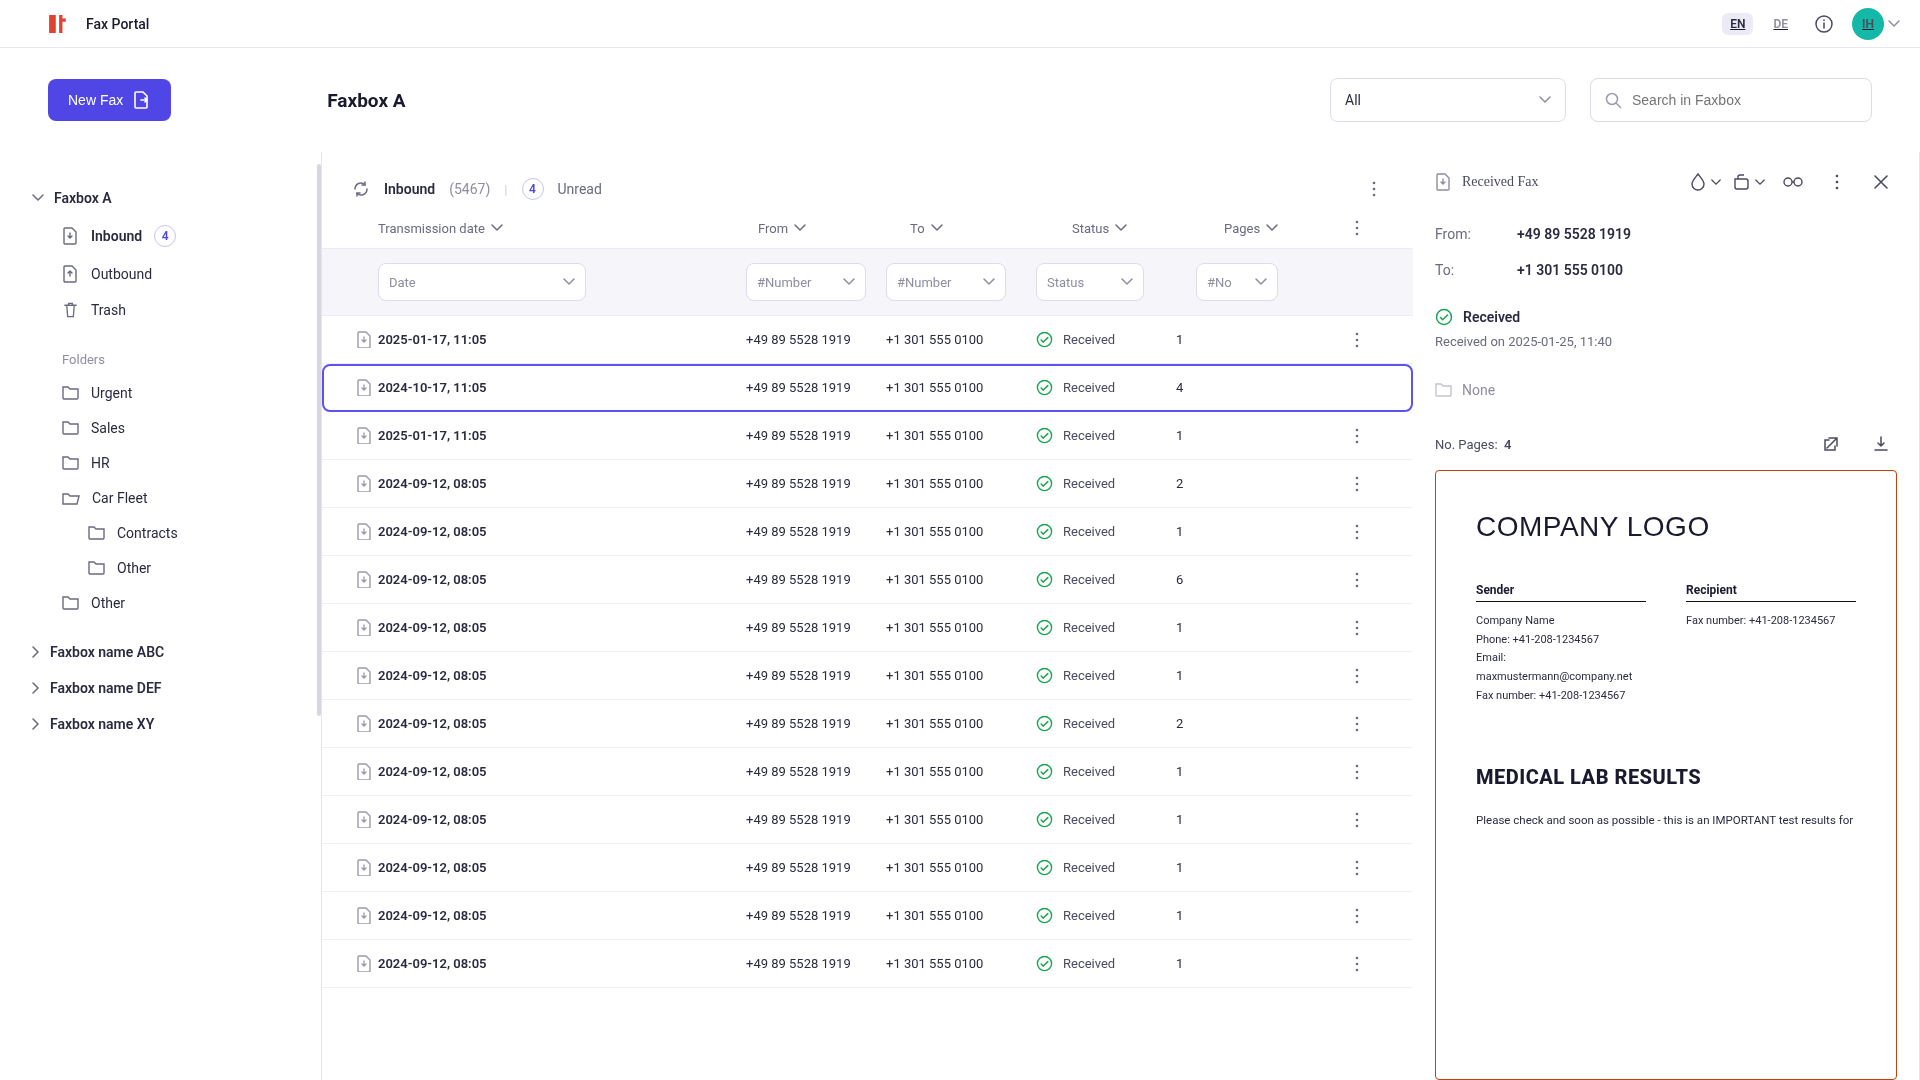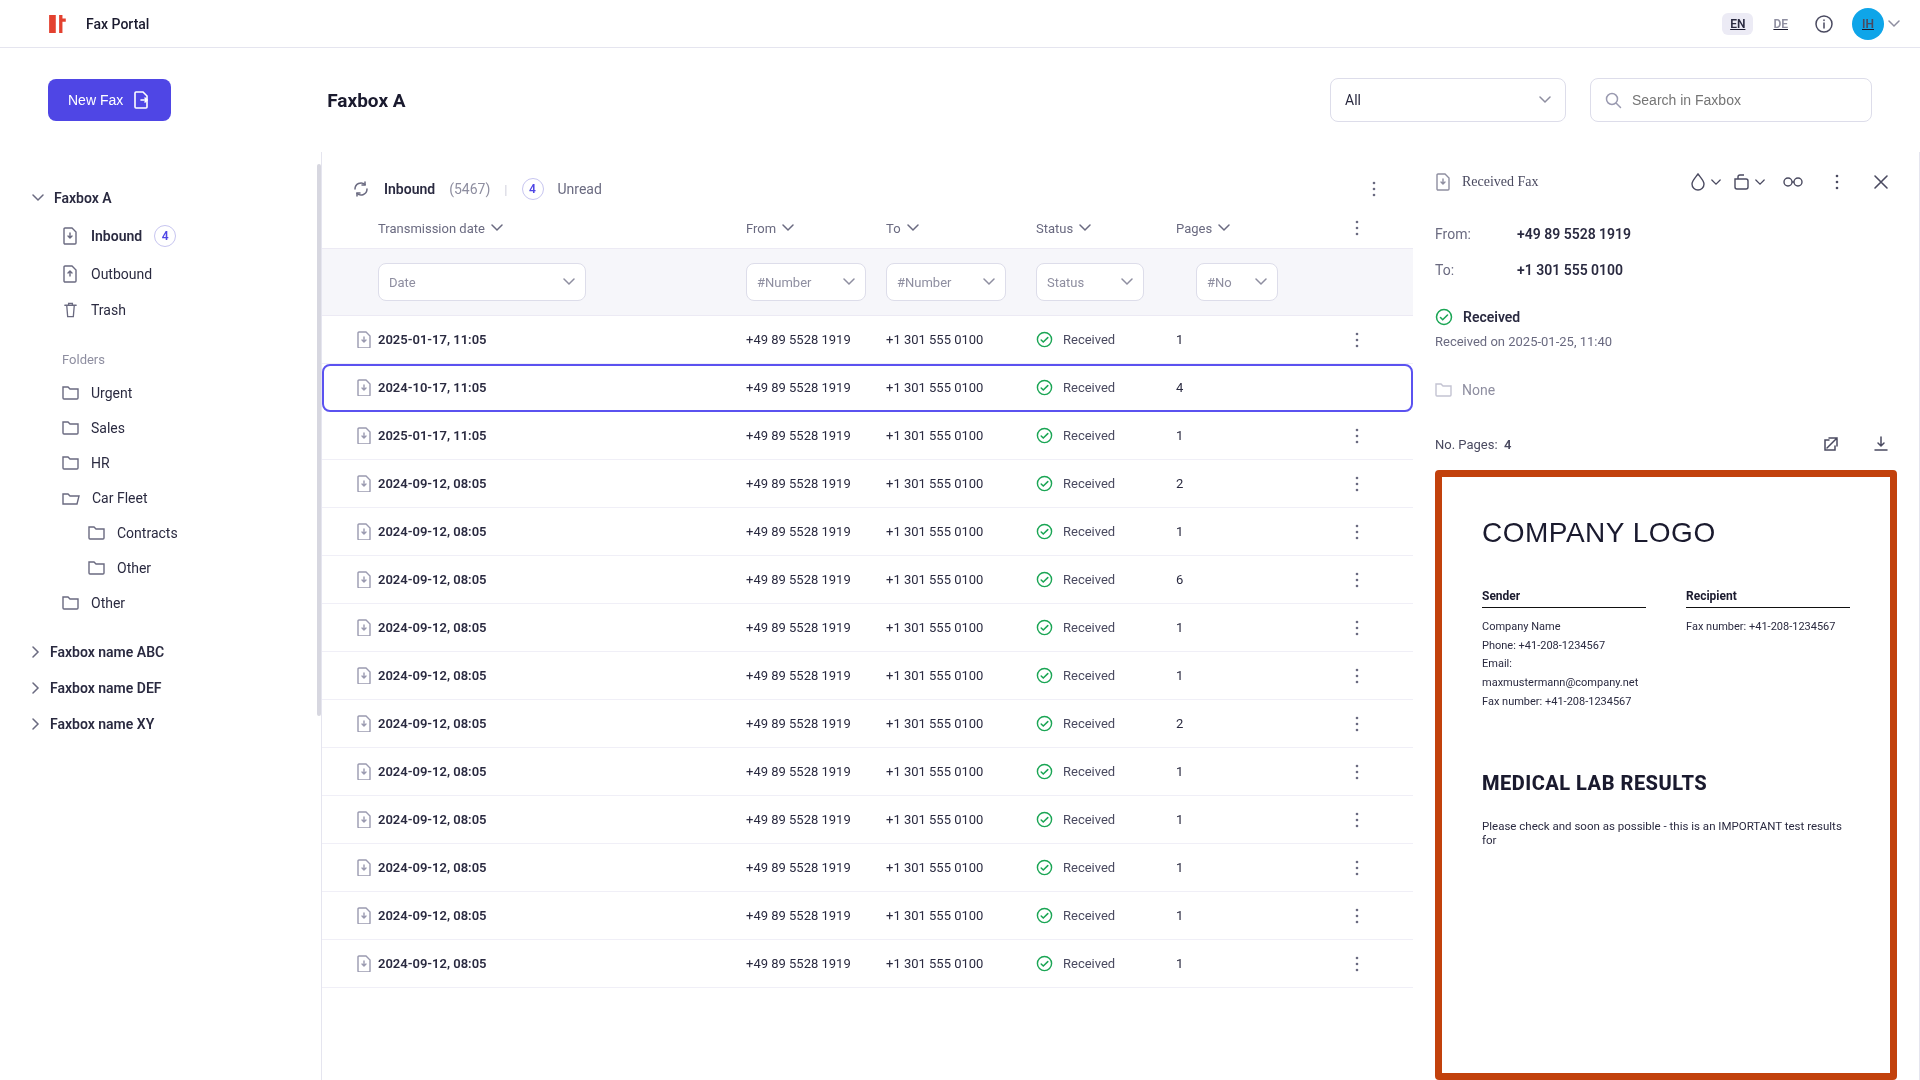--- a/index.html
+++ b/index.html
@@ -8,21 +8,21 @@
 
 
 .topbar { height: 48px; display: flex; align-items: center; padding: 0 20px 0 48px; border-bottom: 1px solid #e5e5ef; justify-content: space-between; }
 .topbar-left { display: flex; align-items: center; gap: 18px; }
 .logo { width: 20px; height: 20px; }
 .app-title { font-size: 14px; font-weight: 500; color: #1a1a2e; }
 .topbar-right { display: flex; align-items: center; gap: 12px; text-decoration: underline; }
 .lang-btn { padding: 4px 8px; font-size: 12px; font-weight: 600; color: #8e8ea0; border-radius: 6px; cursor: pointer; }
 .lang-btn.active { background: #ecebf5; color: #2a2a40; }
 .icon-btn { width: 32px; height: 32px; display: flex; align-items: center; justify-content: center; color: #4a4a60; cursor: pointer; border-radius: 50%; }
-.avatar { width: 32px; height: 32px; border-radius: 50%; background: #0ea5e9; display: flex; align-items: center; justify-content: center; font-size: 12px; font-weight: 600; color: #4a4a60; cursor: pointer; }
+.avatar { width: 32px; height: 32px; border-radius: 50%; background: #14b8a6; display: flex; align-items: center; justify-content: center; font-size: 12px; font-weight: 600; color: #4a4a60; cursor: pointer; }
 .avatar-wrap { display: flex; align-items: center; gap: 4px; cursor: pointer; }
 
 
 .subheader { height: 104px; display: flex; align-items: center; padding: 0 48px; gap: 24px; }
 .new-fax-btn { background: #4f46e5; color: #fff; border: none; border-radius: 8px; padding: 12px 20px; font-size: 14px; font-weight: 500; display: flex; align-items: center; gap: 10px; cursor: pointer; }
 .subheader-spacer { flex: 1; }
 .page-title { font-size: 19px; font-weight: 700; margin-left: 132px; }
 .filter-select { width: 236px; height: 44px; border: 1px solid #ddddea; border-radius: 8px; padding: 0 14px; display: flex; align-items: center; justify-content: space-between; color: #2a2a40; font-size: 14px; cursor: pointer; }
 .search-input { width: 282px; height: 44px; border: 1px solid #ddddea; border-radius: 8px; padding: 0 14px; display: flex; align-items: center; gap: 10px; color: #9a9ab0; }
 .search-input input { border: none; outline: none; font-size: 14px; flex: 1; color: #2a2a40; background: transparent; }
@@ -48,21 +48,21 @@
 
 .list-meta { display: flex; align-items: center; padding: 26px 30px 20px 30px; gap: 14px; color: #2a2a40; }
 .list-meta .icon-btn { width:18px; height:18px; }
 .meta-label { font-weight: 600; font-size: 14px; }
 .meta-count { color: #8e8ea0; font-size: 14px; }
 .meta-sep { color: #d0d0dc; }
 .meta-unread { color: #6a6a80; font-size: 14px; }
 .list-more { margin-left: auto; }
 
 
-.thead { display: flex; align-items: center; padding: 0 30px 12px 56px; font-size: 13px; color: #6a6a80; }
+.thead { display: flex; align-items: center; padding: 0 30px 12px 56px; font-size: 13px; color: #6a6a80; gap: 12px; }
 .thead .col { display: flex; align-items: center; gap: 6px; cursor: pointer; }
 .col-date { width: 368px; }
 .col-from { width: 140px; }
 .col-to   { width: 150px; }
 .col-status { width: 140px; }
 .col-pages { width: 70px; }
 .col-more  { width: 28px; margin-left: auto; }
 
 .filter-row { display: flex; align-items: center; padding: 14px 30px 14px 56px; background: #f6f6fa; border-top: 1px solid #eceaf4; border-bottom: 1px solid #eceaf4; gap: 0; }
 .fcell-date { width: 368px; }
@@ -92,21 +92,21 @@
 .kv { display: flex; padding: 10px 0; font-size: 14px; }
 .kv .k { width: 82px; color: #6a6a80; }
 .kv .v { font-weight: 600; color: #2a2a40; }
 .status-line { display: flex; align-items: center; gap: 10px; padding: 20px 0 8px 0; font-size: 14px; font-weight: 600; color: #2a2a40; }
 .received-on { font-size: 13px; color: #6a6a80; padding-bottom: 18px; }
 .folder-line { display: flex; align-items: center; gap: 10px; font-size: 14px; color: #8e8ea0; padding: 14px 0; }
 .pagecount-row { display: flex; align-items: center; padding: 16px 0 10px 0; font-size: 13px; color: #4a4a60; }
 .pagecount-row .actions { margin-left:auto; display:flex; gap:18px; }
 
 
-.preview { border: 7px solid #c2410c; border-radius: 4px; background: #fff; flex: 1; overflow: hidden; padding: 40px 40px 20px 40px; display: flex; flex-direction: column; }
+.preview { border: 1px solid #c2410c; border-radius: 4px; background: #fff; flex: 1; overflow: hidden; padding: 40px 40px 20px 40px; display: flex; flex-direction: column; }
 .preview .logo-word { font-family: Impact, "Arial Black", sans-serif; font-size: 28px; letter-spacing: 0.5px; margin-bottom: 40px; }
 .preview-cols { display: flex; gap: 40px; margin-bottom: 60px; }
 .preview-col { flex: 1; }
 .preview-col h4 { font-size: 12px; font-weight: 700; padding-bottom: 4px; border-bottom: 1px solid #111; margin-bottom: 10px; }
 .preview-col div { font-size: 11px; line-height: 1.7; color: #2a2a40; }
 .preview-heading { font-size: 20px; font-weight: 800; letter-spacing: 0.5px; margin-bottom: 24px; }
 .preview-body { font-size: 11.5px; color: #2a2a40; }
 </style>
 </head>
 <body>

